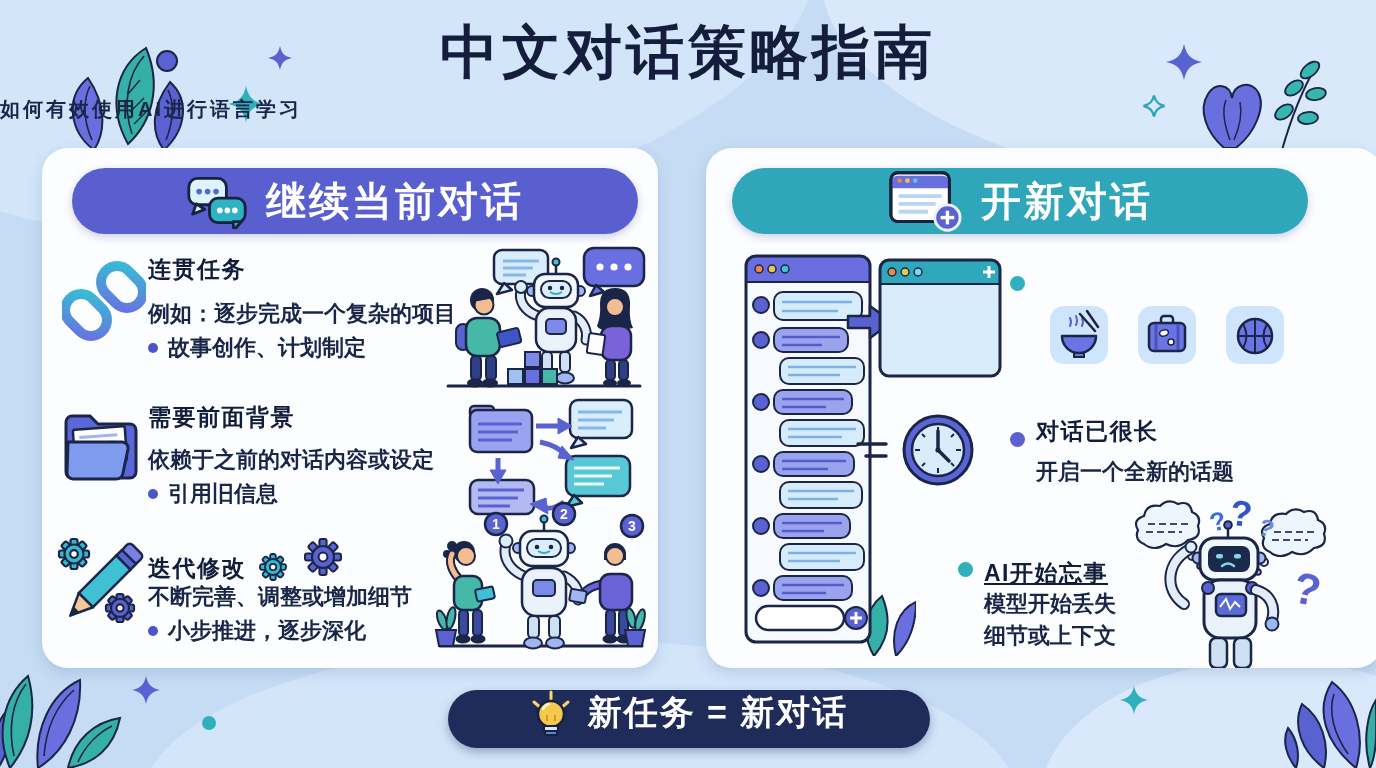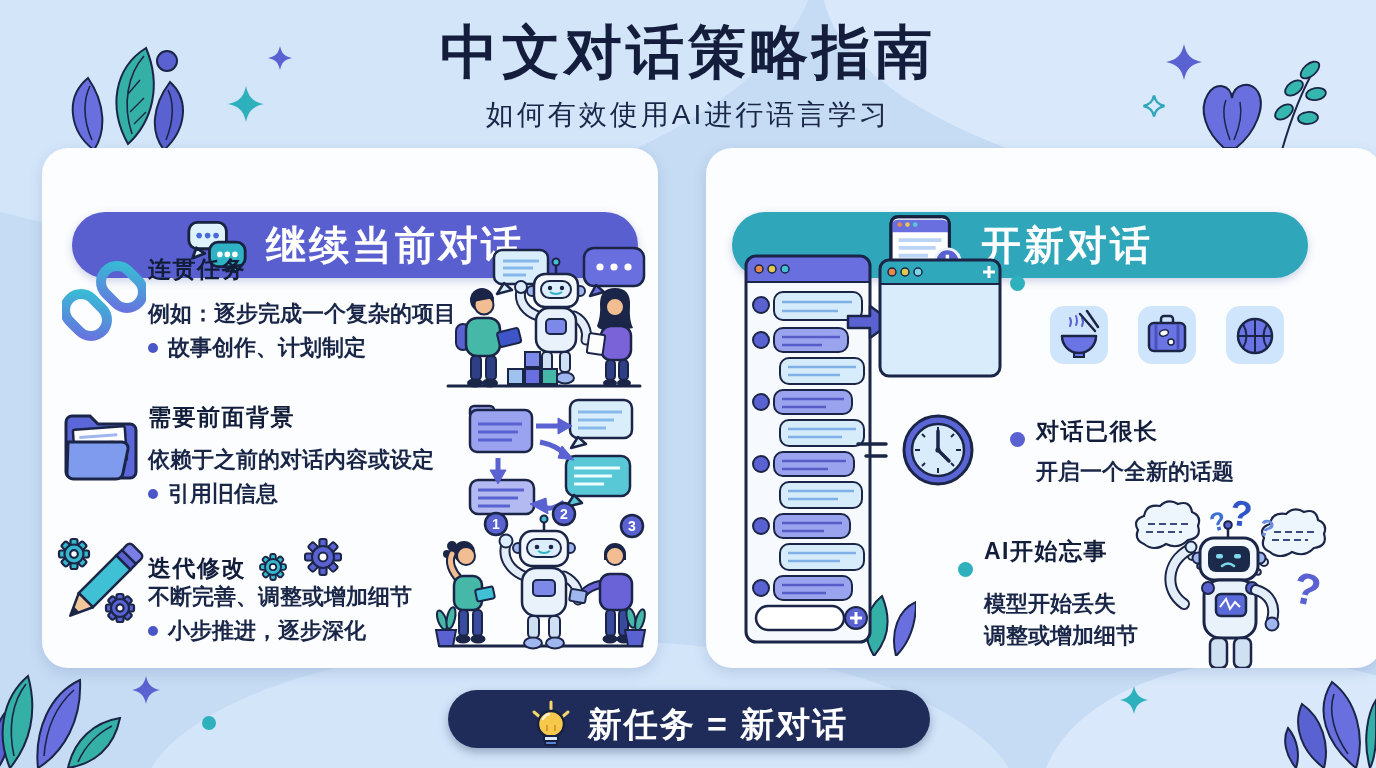--- a/index.html
+++ b/index.html
@@ -4,46 +4,46 @@
 <style>
   html,body{margin:0;padding:0;}
   body{width:1376px;height:768px;overflow:hidden;background:#c6dcf4;
        font-family:"Liberation Sans","DejaVu Sans",sans-serif;color:#1a2648;}
   .canvas{position:relative;width:1376px;height:768px;overflow:hidden;}
   .abs{position:absolute;}
   .blob{position:absolute;border-radius:50%;z-index:0;}
   .decor{position:absolute;z-index:1;}
   .title{position:absolute;top:14px;left:0;width:100%;text-align:center;margin:0;
          font-size:58px;font-weight:900;color:#141e3c;letter-spacing:4px;z-index:2;}
-  .subtitle{position:absolute;top:96px;left:0;width:100%;text-align:center;
-         font-size:28px;font-weight:400;color:#1a2648;letter-spacing:3px;z-index:2;}
+  .subtitle{position:absolute;top:96px;left:0;width:100%;text-align:left;
+         font-size:20px;font-weight:700;color:#1a2648;letter-spacing:3px;z-index:2;}
   .panel{position:absolute;background:#fcfdff;border-radius:26px;z-index:2;
          box-shadow:0 5px 14px rgba(60,90,150,.18);}
   .panel-left{left:42px;top:148px;width:616px;height:520px;}
   .panel-right{left:706px;top:148px;width:676px;height:520px;}
   .pill{position:absolute;display:flex;align-items:center;justify-content:center;gap:18px;
         border-radius:36px;color:#fff;font-weight:800;font-size:40px;letter-spacing:3px;
-        box-shadow:0 3px 8px rgba(60,80,150,.25);margin-top:44px;}
+        box-shadow:0 3px 8px rgba(60,80,150,.25);}
   .pill-purple{background:#5a5fd0;}
   .pill-teal{background:#2fa6ba;}
   .sec-title{position:absolute;font-size:23px;font-weight:800;color:#121d3a;
              letter-spacing:1.5px;white-space:nowrap;}
   .sec-desc{position:absolute;font-size:22px;font-weight:600;color:#1a2648;white-space:nowrap;}
   .bullet-row{position:absolute;display:flex;align-items:center;gap:10px;
               font-size:22px;font-weight:600;color:#1a2648;white-space:nowrap;}
   .bdot{width:10px;height:10px;border-radius:50%;background:#4a55c8;flex:none;}
   .rdot{position:absolute;width:15px;height:15px;border-radius:50%;}
   .rdot-teal{background:#2fb0bd;}
   .rdot-purple{background:#5a62d2;}
   .title-row{position:absolute;display:flex;align-items:flex-end;gap:10px;}
   .topic-icons{position:absolute;display:flex;gap:30px;}
   .caption{position:absolute;width:300px;text-align:center;font-size:22px;
            font-weight:600;color:#1a2648;}
   .banner{position:absolute;left:448px;top:690px;width:482px;height:58px;background:#1f2c5a;
-          border-radius:30px;display:flex;align-items:flex-end;justify-content:center;gap:16px;
+          border-radius:30px;display:flex;align-items:flex-start;justify-content:center;gap:16px;
           color:#fff;font-size:34px;font-weight:800;letter-spacing:2px;z-index:3;
           box-shadow:0 4px 10px rgba(30,45,90,.35);}
   .dot-decor{position:absolute;border-radius:50%;z-index:1;}
   svg text{font-family:"Liberation Sans","DejaVu Sans",sans-serif;}
   .badge-num{fill:#fff;font-size:14px;font-weight:bold;text-anchor:middle;}
   .qm{font-weight:800;text-anchor:middle;}
 </style>
 </head>
 <body>
 
@@ -534,23 +534,23 @@
         <line x1="12" y1="30" x2="46" y2="30" stroke="#1b2547" stroke-width="2"></line>
         <path d="M17,18 q7,12 0,24 M41,18 q-7,12 0,24" fill="none" stroke="#1b2547" stroke-width="2"></path>
       </svg>
     </div>
 
     <span class="rdot rdot-purple" style="left:304px;top:284px;"></span>
     <div class="sec-title" style="left:330px;top:268px;">对话已很长</div>
     <div class="sec-desc" style="left:330px;top:309px;">开启一个全新的话题</div>
 
     <span class="rdot rdot-teal" style="left:252px;top:414px;"></span>
-    <div class="sec-title" style="left:278px;top:388px;">AI开始忘事</div>
+    <div class="sec-title" style="left:278px;top:410px;text-decoration:underline;">AI开始忘事</div>
     <div class="sec-desc" style="left:278px;top:441px;">模型开始丢失</div>
-    <div class="sec-desc" style="left:278px;top:473px;">调整或增加细节</div>
+    <div class="sec-desc" style="left:278px;top:473px;">细节或上下文</div>
 
     <svg class="abs" style="left:422px;top:346px;" width="206" height="174" viewBox="0 0 206 174">
       <g>
         <path d="M16,50 Q6,46 10,36 Q4,26 16,22 Q18,10 32,12 Q40,4 50,10 Q62,6 64,18 Q74,22 70,32 Q74,44 60,46 Q50,56 38,50 Q26,58 16,50 Z" fill="#eef6fd" stroke="#1b2547" stroke-width="2.2"></path>
         <path d="M20,30 h40 M18,38 h36" stroke="#3a4a7e" stroke-width="2" stroke-dasharray="7 4"></path>
         <circle cx="64" cy="62" r="4" fill="#eef6fd" stroke="#1b2547" stroke-width="2"></circle>
         <circle cx="72" cy="72" r="2.8" fill="#eef6fd" stroke="#1b2547" stroke-width="2"></circle>
       </g>
       <g transform="translate(126,8)">
         <path d="M16,50 Q6,46 10,36 Q4,26 16,22 Q18,10 32,12 Q40,4 50,10 Q62,6 64,18 Q74,22 70,32 Q74,44 60,46 Q50,56 38,50 Q26,58 16,50 Z" fill="#eef6fd" stroke="#1b2547" stroke-width="2.2"></path>

